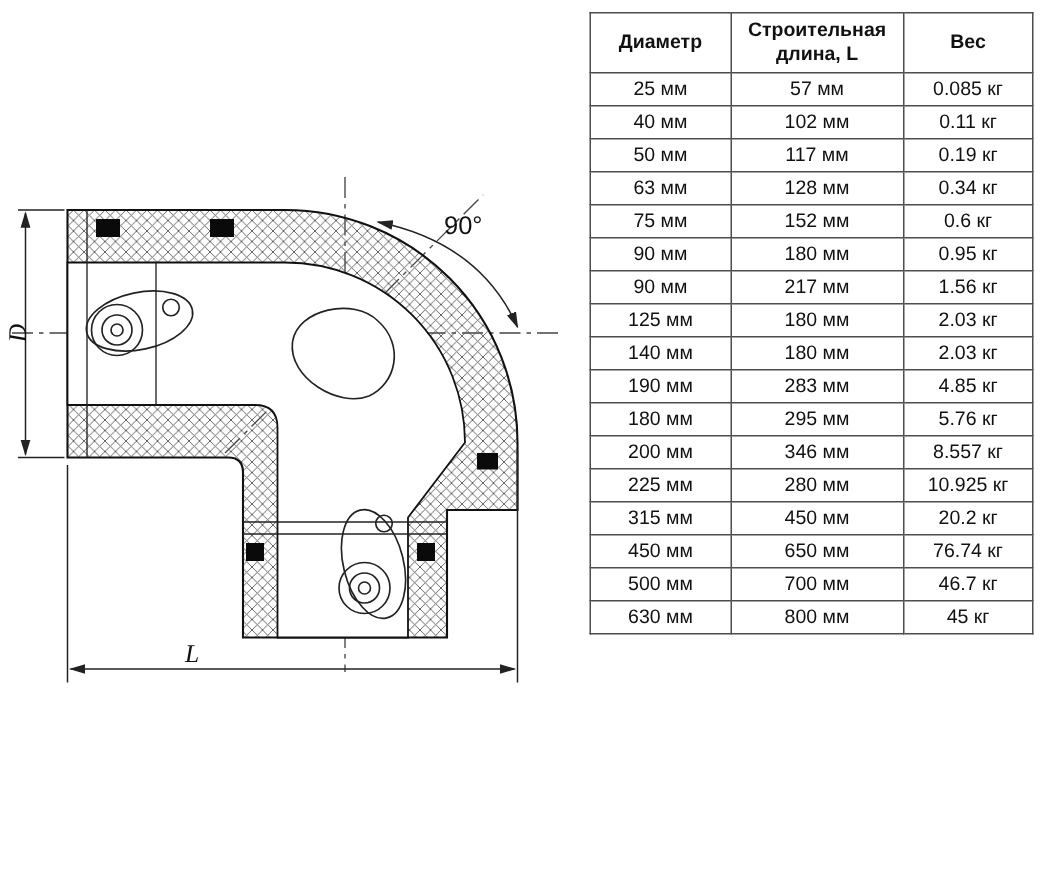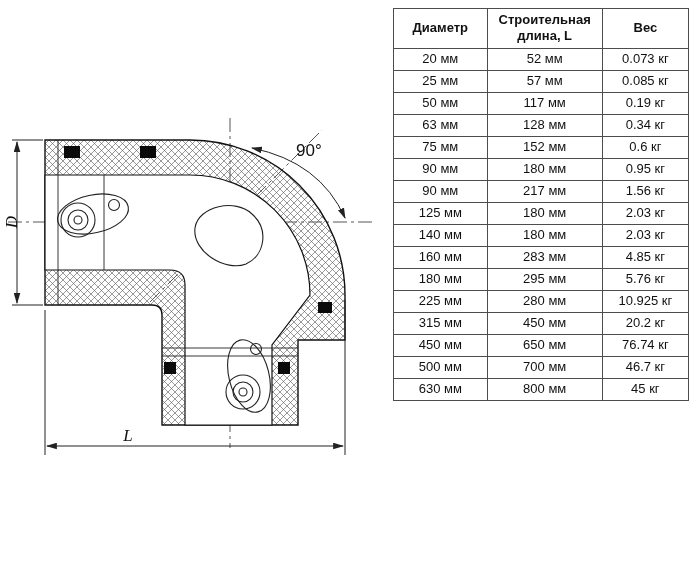--- a/index.html
+++ b/index.html
@@ -102,30 +102,30 @@
     <table class="spec">
       <thead>
         <tr>
           <th style="width:94px">Диаметр</th>
           <th style="width:113px">Строительная длина, L</th>
           <th style="width:88px">Вес</th>
         </tr>
       </thead>
       <tbody>
           <tr>
-            <td>20 мм</td>
-            <td>52 мм</td>
-            <td>0.073 кг</td>
-          </tr>
-          <tr>
             <td>25 мм</td>
             <td>57 мм</td>
             <td>0.085 кг</td>
           </tr>
           <tr>
+            <td>40 мм</td>
+            <td>102 мм</td>
+            <td>0.11 кг</td>
+          </tr>
+          <tr>
             <td>50 мм</td>
             <td>117 мм</td>
             <td>0.19 кг</td>
           </tr>
           <tr>
             <td>63 мм</td>
             <td>128 мм</td>
             <td>0.34 кг</td>
           </tr>
           <tr>
@@ -147,28 +147,33 @@
             <td>125 мм</td>
             <td>180 мм</td>
             <td>2.03 кг</td>
           </tr>
           <tr>
             <td>140 мм</td>
             <td>180 мм</td>
             <td>2.03 кг</td>
           </tr>
           <tr>
-            <td>160 мм</td>
+            <td>190 мм</td>
             <td>283 мм</td>
             <td>4.85 кг</td>
           </tr>
           <tr>
             <td>180 мм</td>
             <td>295 мм</td>
             <td>5.76 кг</td>
+          </tr>
+          <tr>
+            <td>200 мм</td>
+            <td>346 мм</td>
+            <td>8.557 кг</td>
           </tr>
           <tr>
             <td>225 мм</td>
             <td>280 мм</td>
             <td>10.925 кг</td>
           </tr>
           <tr>
             <td>315 мм</td>
             <td>450 мм</td>
             <td>20.2 кг</td>

